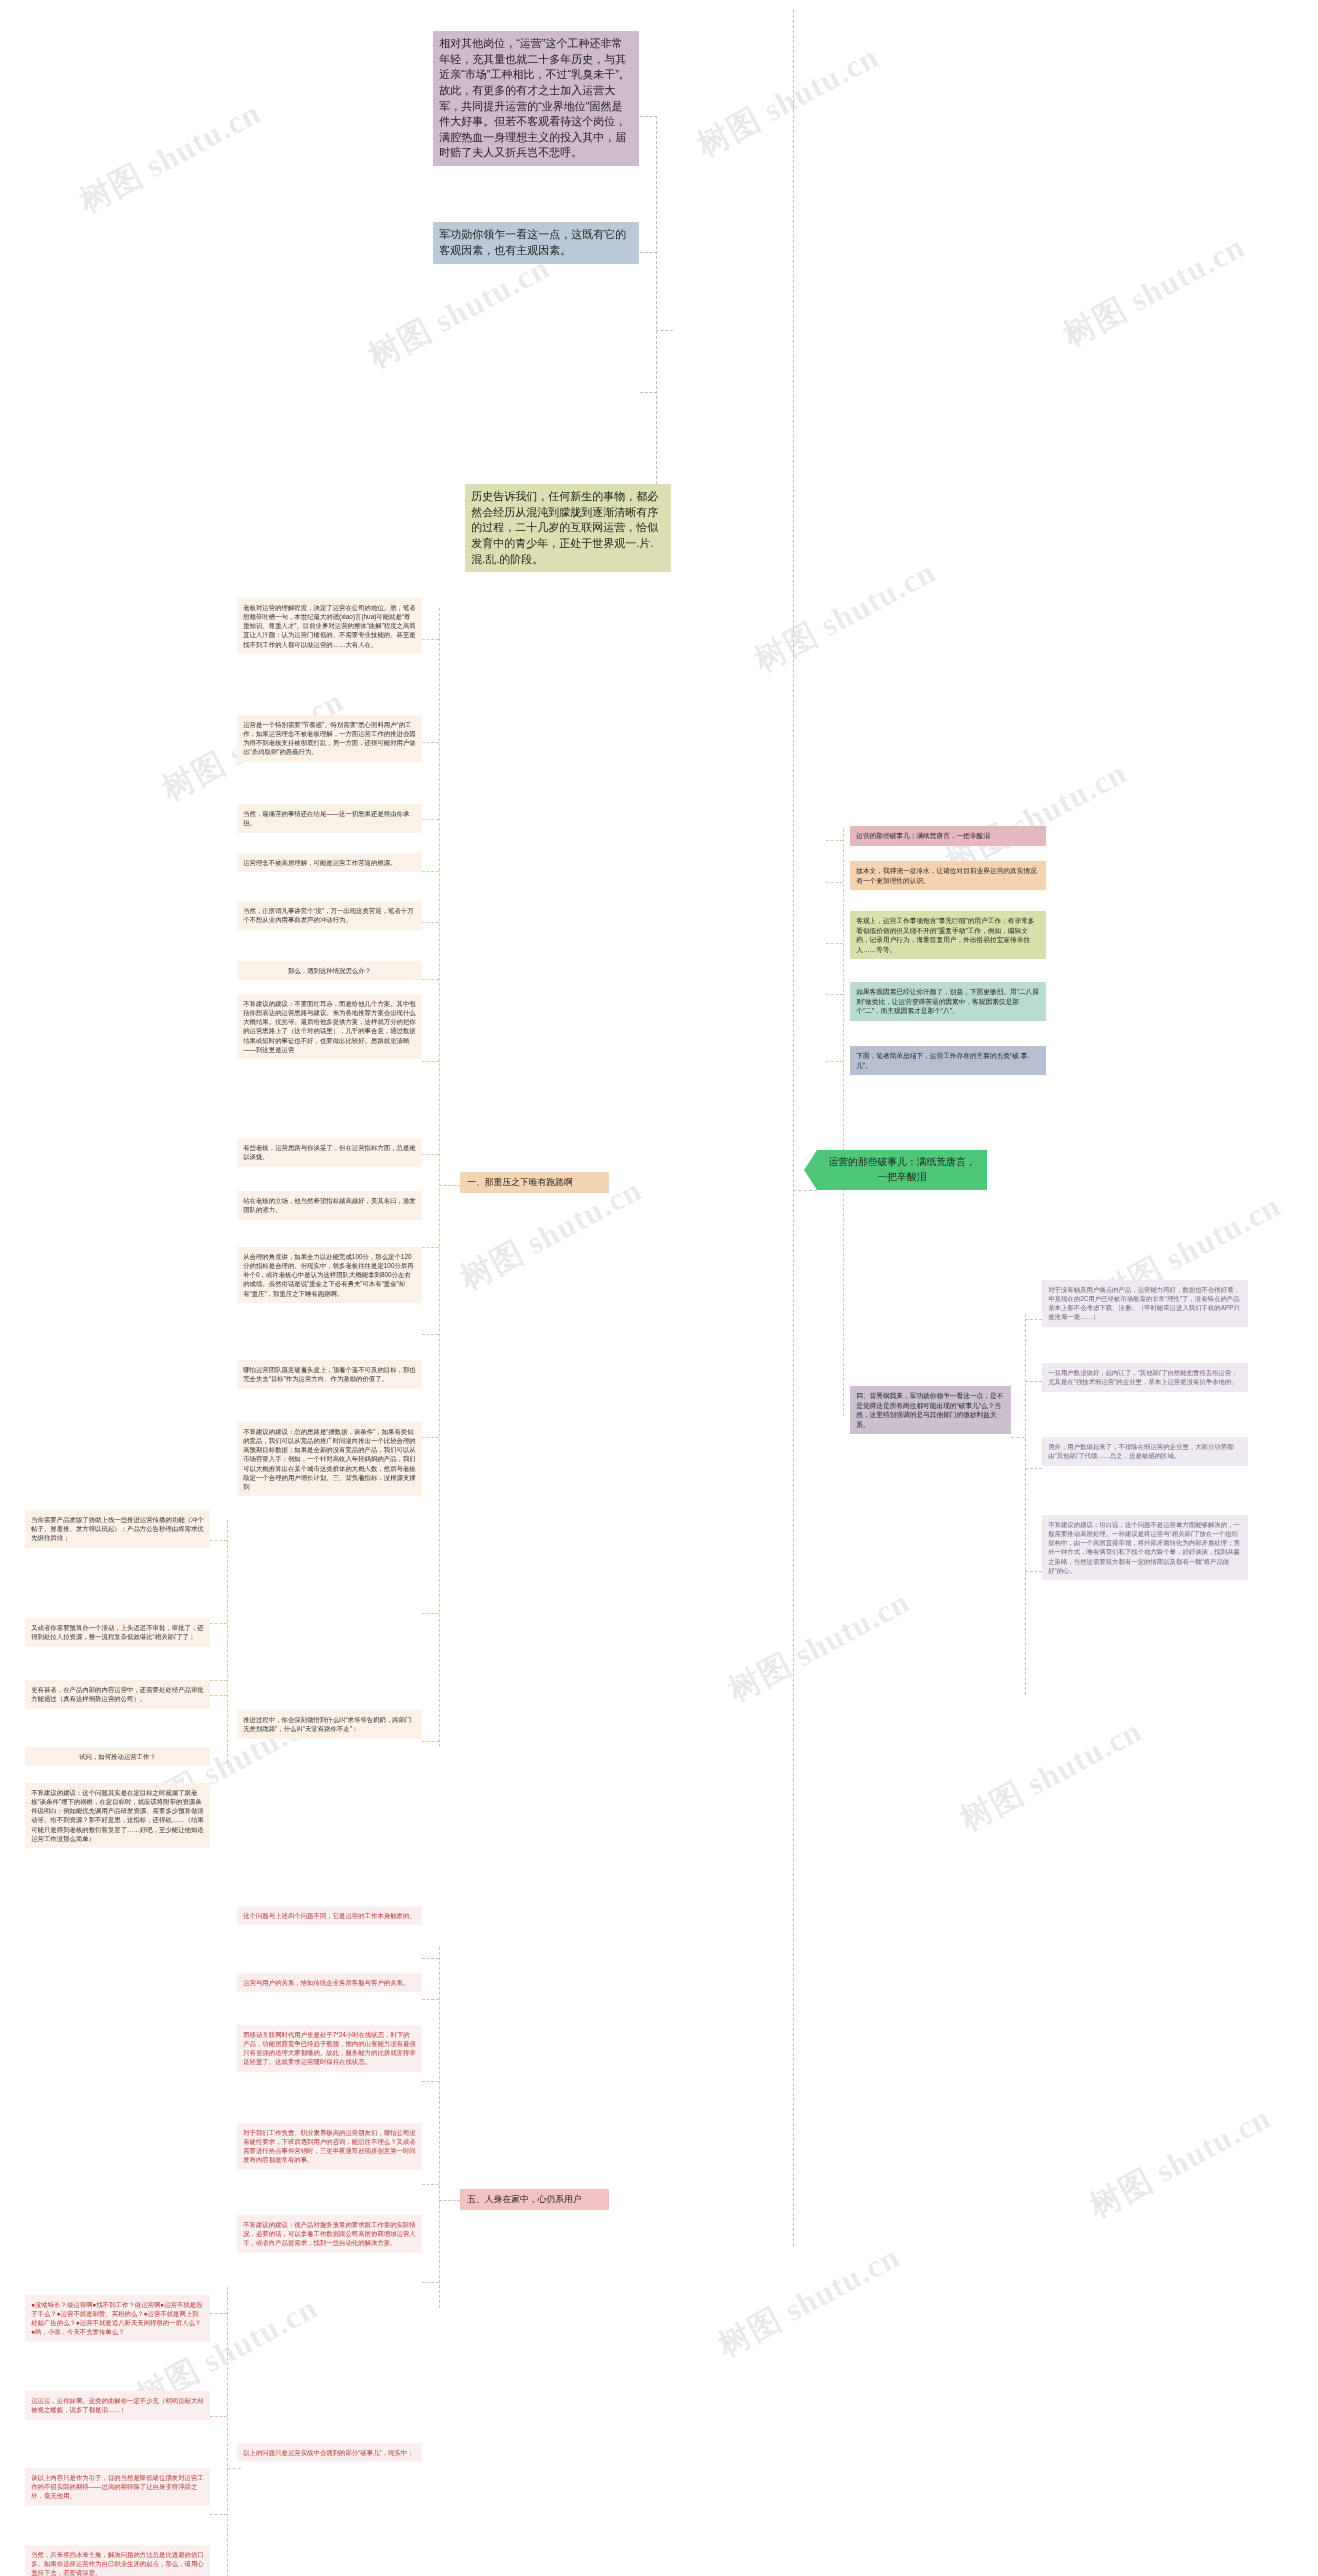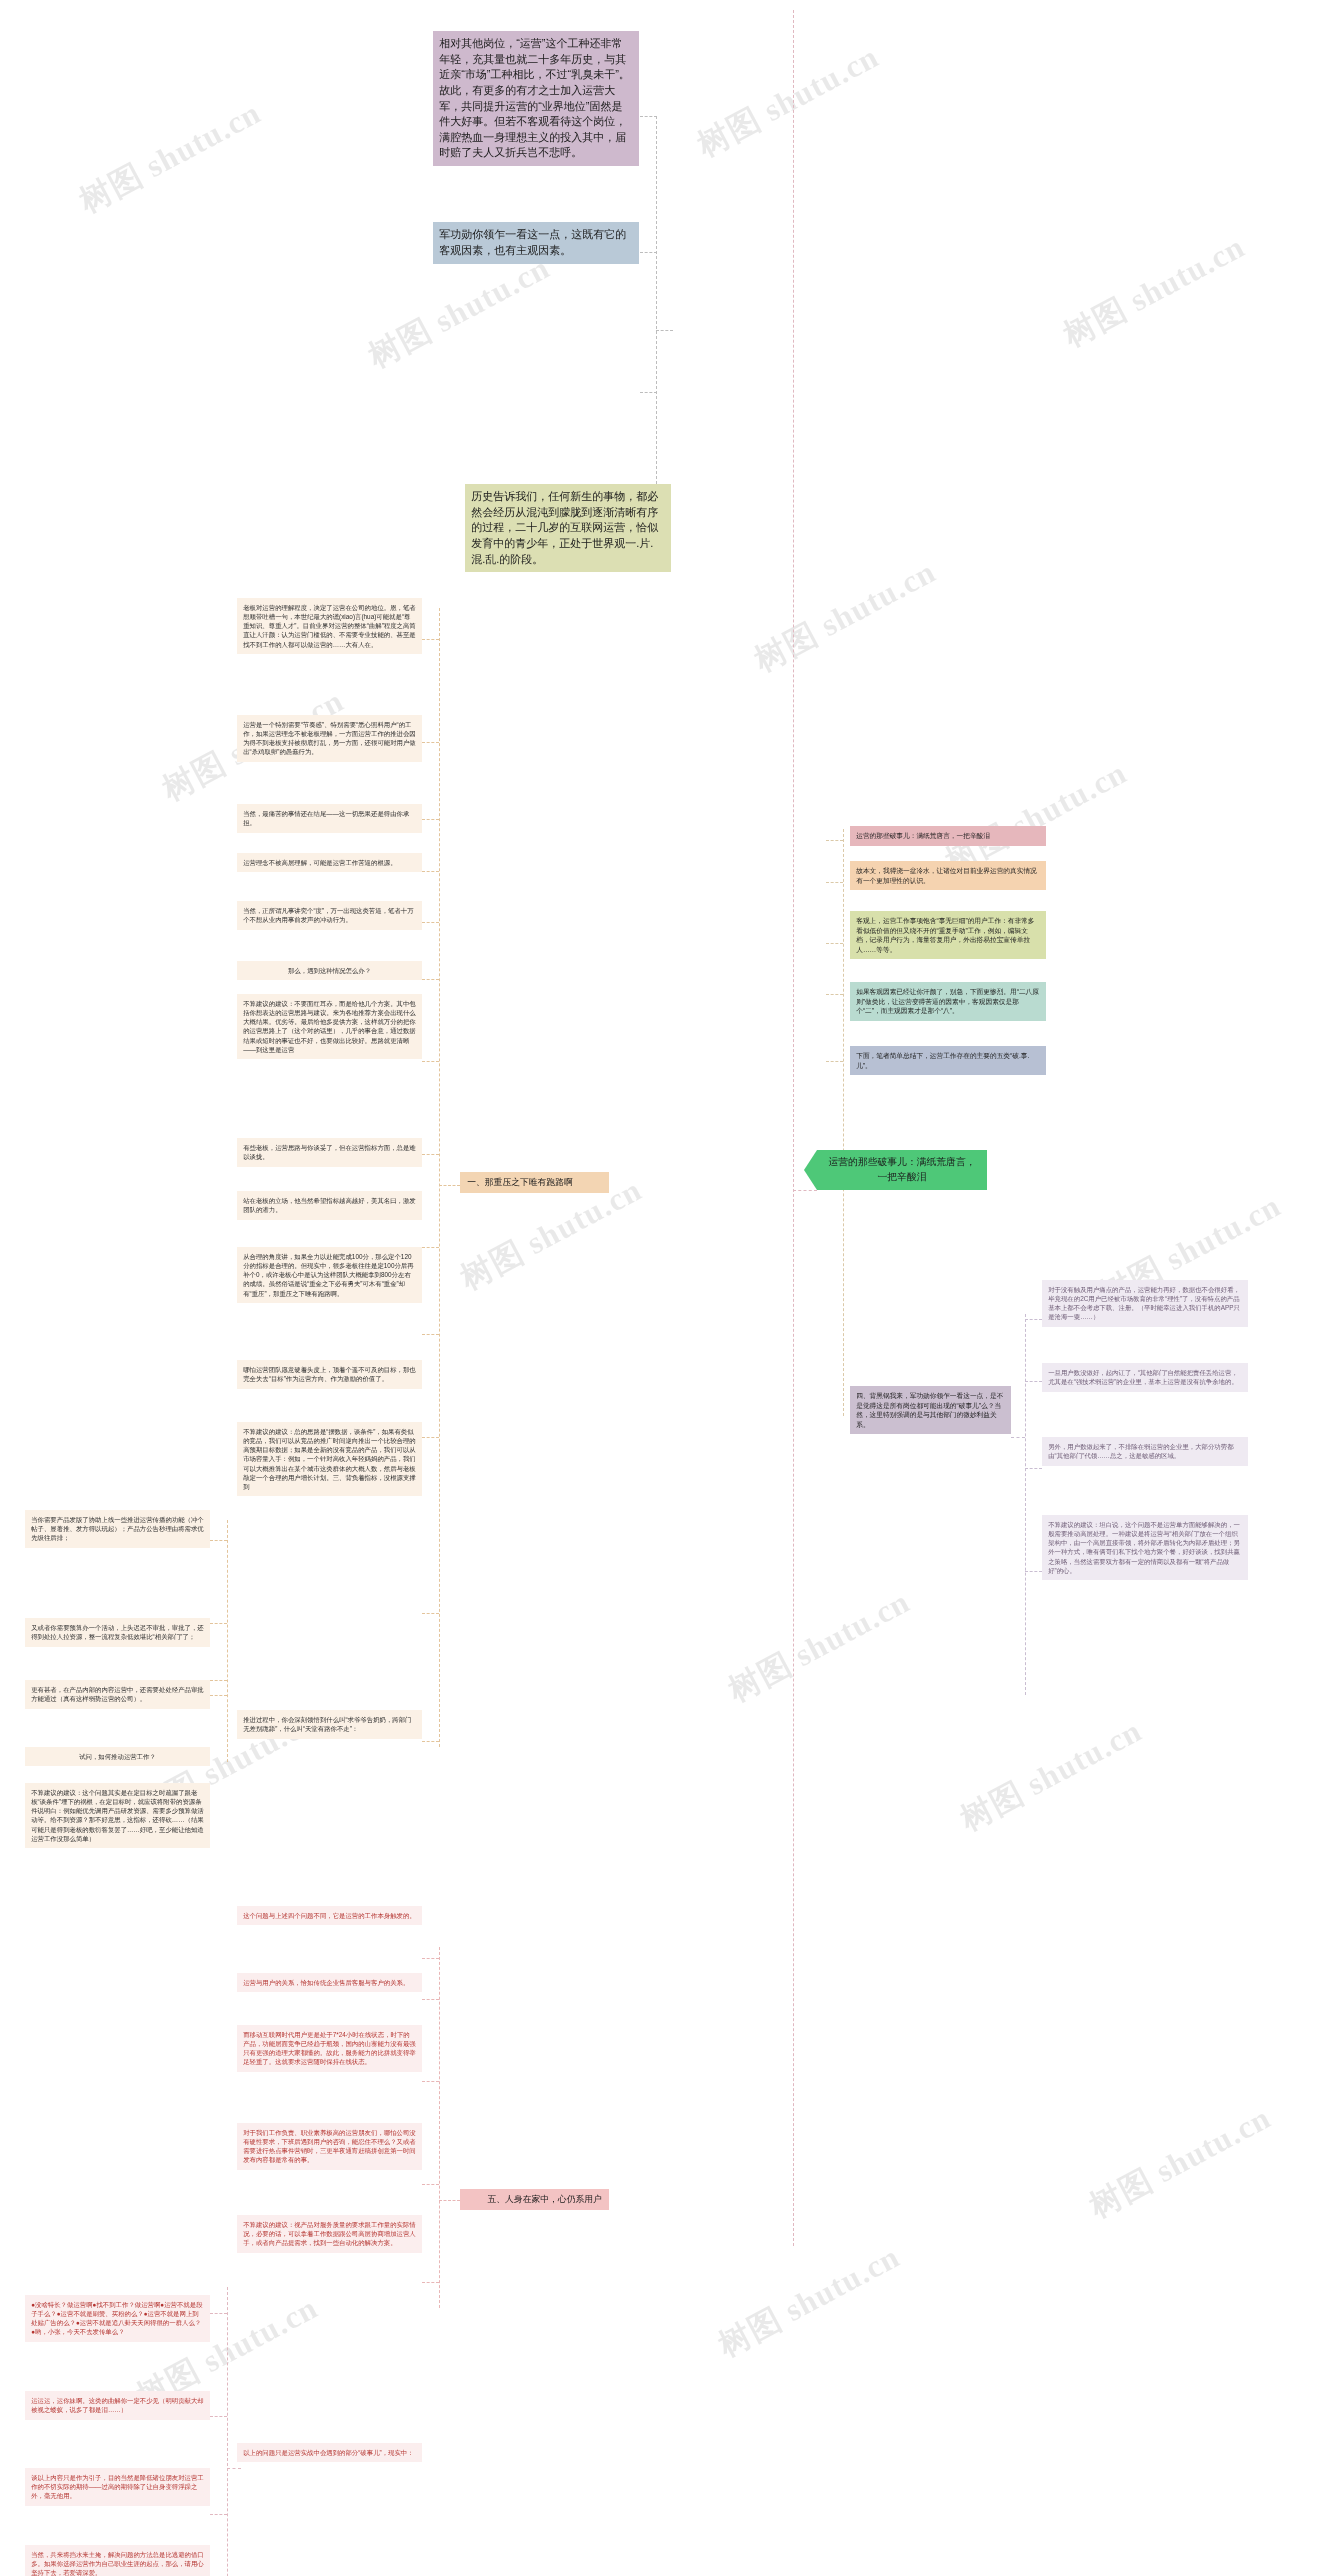--- a/index.html
+++ b/index.html
@@ -174,21 +174,21 @@
   <div class="node t12" style="left:237px;top:1906px;width:185px;background:#fbeeee;color:#b4332f;">这个问题与上述四个问题不同，它是运营的工作本身触发的。</div>
 
   <div class="node t12" style="left:237px;top:1973px;width:185px;background:#fbeeee;color:#b4332f;">运营与用户的关系，恰如传统企业售后客服与客户的关系。</div>
 
   <div class="node t12" style="left:237px;top:2025px;width:185px;background:#fbeeee;color:#b4332f;">而移动互联网时代用户更是处于7*24小时在线状态，时下的产品，功能层面竞争已经趋于瓶颈，国内的山寨能力没有最强只有更强的道理大家都懂的。故此，服务能力的比拼就变得举足轻重了。这就要求运营随时保持在线状态。</div>
 
   <div class="node t12" style="left:237px;top:2123px;width:185px;background:#fbeeee;color:#b4332f;">对于我们工作负责、职业素养极高的运营朋友们，哪怕公司没有硬性要求，下班后遇到用户的咨询，能忍住不理么？又或者需要进行热点事件营销时，三更半夜通宵赶稿拼创意第一时间发布内容都是常有的事。</div>
 
   <div class="node t12" style="left:237px;top:2215px;width:185px;background:#fbeeee;color:#b4332f;">不算建议的建议：视产品对服务质量的要求跟工作量的实际情况，必要的话，可以拿着工作数据跟公司高层协商增加运营人手，或者向产品提需求，找到一些自动化的解决方案。</div>
 
-  <div class="node t17" style="left:460px;top:2189px;width:149px;background:#f3c3c3;color:#1a1a1a;padding:4.1px 7.2px;text-align:right;">五、人身在家中，心仍系用户</div>
+  <div class="node t17" style="left:460px;top:2189px;width:149px;background:#f3c3c3;color:#1a1a1a;padding:4.1px 7.2px;">五、人身在家中，心仍系用户</div>
 
   <div class="node t12" style="left:25px;top:2295px;width:185px;background:#fbeeee;color:#b4332f;">●没啥特长？做运营啊●找不到工作？做运营啊●运营不就是段子手么？●运营不就是刷赞、买粉的么？●运营不就是网上到处贴广告的么？●运营不就是追八卦天天闲得很的一群人么？●哟，小张，今天不去发传单么？</div>
 
   <div class="node t12" style="left:25px;top:2391px;width:185px;background:#fbeeee;color:#b4332f;">运运运，运你妹啊。这类的曲解你一定不少见（明明贡献大却被视之蝼蚁，说多了都是泪……）</div>
 
   <div class="node t12" style="left:25px;top:2468px;width:185px;background:#fbeeee;color:#b4332f;">谈以上内容只是作为引子，目的当然是降低诸位朋友对运营工作的不切实际的期待——过高的期待除了让自身变得浮躁之外，毫无他用。</div>
 
   <div class="node t12" style="left:25px;top:2545px;width:185px;background:#fbeeee;color:#b4332f;">当然，兵来将挡水来土掩，解决问题的方法总是比逃避的借口多。如果你选择运营作为自己职业生涯的起点，那么，请用心坚持下去，若爱请深爱。</div>
 
   <div class="node t12" style="left:237px;top:2443px;width:185px;background:#fbeeee;color:#b4332f;">以上的问题只是运营实战中会遇到的部分“破事儿”，现实中：</div>

